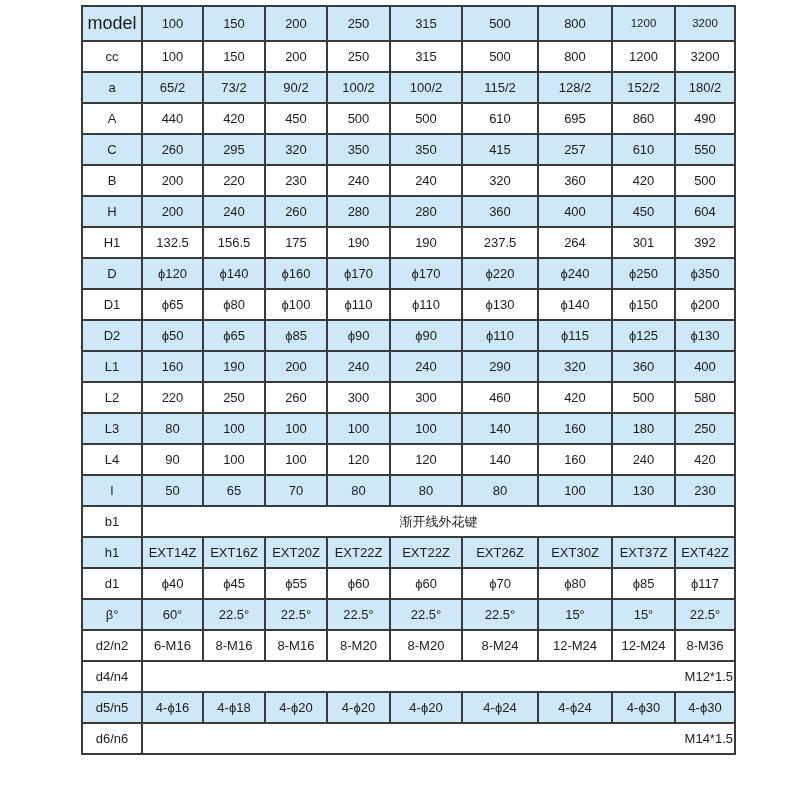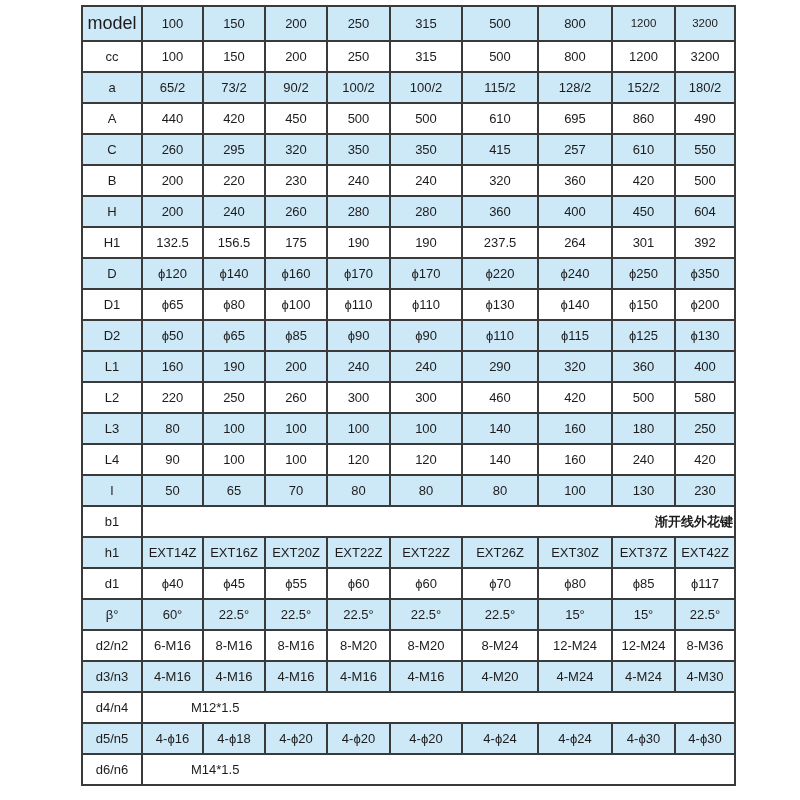--- a/index.html
+++ b/index.html
@@ -14,22 +14,22 @@
     text-align:center;vertical-align:middle;
     font-size:13px;font-weight:400;
     height:29px;line-height:29px;
     overflow:hidden;white-space:nowrap;
     padding:0 1px;
   }
   thead th{height:33px;line-height:33px;margin-top:32px;}
   th.model-cell{font-size:18px;}
   th.small-head{font-size:11.5px;}
   .shaded{background:#cde8f7;}
-  td.merged-left{text-align:left;padding-left:48px;}
-  td.merged-center{text-align:right;font-weight:bold;}
+  td.merged-left{text-align:right;padding-left:48px;}
+  td.merged-center{text-align:center;}
 </style>
 </head>
 <body>
 
 <div class="table-wrap">
   <table>
     <colgroup id="colgroup">
         <col style="width: 60px;">
         <col style="width: 61px;">
         <col style="width: 62px;">
@@ -282,32 +282,20 @@
           <td>6-M16</td>
           <td>8-M16</td>
           <td>8-M16</td>
           <td>8-M20</td>
           <td>8-M20</td>
           <td>8-M24</td>
           <td>12-M24</td>
           <td>12-M24</td>
           <td>8-M36</td>
         </tr>
-        <tr class="shaded">
-          <td>d3/n3</td>
-          <td>4-M16</td>
-          <td>4-M16</td>
-          <td>4-M16</td>
-          <td>4-M16</td>
-          <td>4-M16</td>
-          <td>4-M20</td>
-          <td>4-M24</td>
-          <td>4-M24</td>
-          <td>4-M30</td>
-        </tr>
         <tr>
           <td>d4/n4</td>
           <td colspan="9" class="merged-left">M12*1.5</td>
         </tr>
         <tr class="shaded">
           <td>d5/n5</td>
           <td>4-ϕ16</td>
           <td>4-ϕ18</td>
           <td>4-ϕ20</td>
           <td>4-ϕ20</td>

